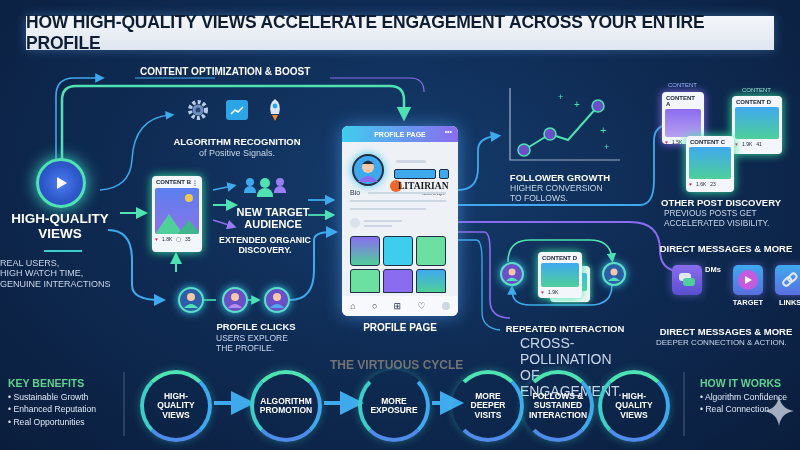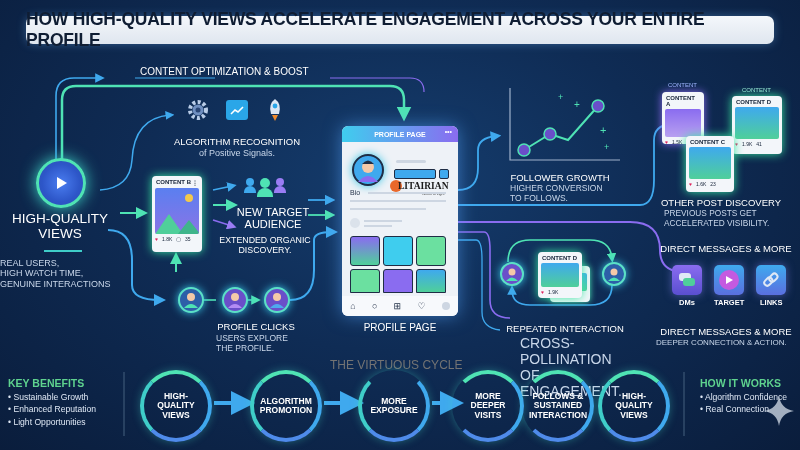--- a/index.html
+++ b/index.html
@@ -1,20 +1,20 @@
 <!DOCTYPE html>
 <html><head>
 <meta charset="utf-8">
 <style>
 *{box-sizing:border-box;margin:0;padding:0}
 html,body{width:800px;height:450px;overflow:hidden}
 body{background:radial-gradient(ellipse at 50% 40%,#153d6e 0%,#0f2c55 45%,#0a1d3c 100%);font-family:"Liberation Sans",sans-serif;color:#fff;position:relative}
 .abs{position:absolute}
-.title-bar{left:26px;top:16px;width:748px;height:28px;background:linear-gradient(#f4f7fb,#dfe6ef);border-radius:7px;box-shadow:0 0 10px rgba(120,190,255,.35);display:flex;align-items:center;justify-content:center;color:#0f1d33;font-weight:700;font-size:17.5px;letter-spacing:-.2px;font-family:"Liberation Sans",sans-serif}
-.lbl{font-weight:400;text-transform:uppercase;text-align:center;line-height:1.1}
+.title-bar{left:26px;top:16px;width:748px;height:34px;background:linear-gradient(#f4f7fb,#dfe6ef);border-radius:0;box-shadow:0 0 10px rgba(120,190,255,.35);display:flex;align-items:center;justify-content:center;color:#0f1d33;font-weight:700;font-size:17.5px;letter-spacing:-.2px;font-family:"Liberation Sans",sans-serif}
+.lbl{font-weight:700;text-transform:uppercase;text-align:center;line-height:1.1}
 .sub{color:#c9d7ea;text-transform:uppercase;font-size:9px;line-height:1.15}
 svg.lines{position:absolute;left:0;top:0}
 .card{background:#f3f6fa;border-radius:4px;padding:3px;box-shadow:0 0 10px #39e6a2}
 .card .hdr{color:#152238;font-size:6px;font-weight:700;display:flex;justify-content:space-between;padding:0 1px 2px}
 .card .img{border-radius:2px;position:relative;overflow:hidden}
 .card .meta{color:#152238;font-size:5px;padding-top:2px;display:flex;gap:4px;align-items:center}
 .heart{color:#e0245e}
 .avatar{border-radius:50%;display:flex;align-items:center;justify-content:center;border:2px solid #5be0c6;box-shadow:0 0 8px #39c6e6}
 .circ{position:absolute;border-radius:50%;border:4px solid;border-color:#4fe3b4 #3fa9ee #4f8bea #3fcdc8;display:flex;align-items:center;justify-content:center;text-align:center;font-weight:700;font-size:8.5px;line-height:1.1;box-shadow:0 0 8px rgba(70,220,200,.35)}
 .bullets div{font-size:8.6px;color:#dfe8f5;line-height:1.45}
@@ -281,21 +281,21 @@
   <div class="meta">
       <span class="heart">♥</span>
       <span>1.9K</span>
     </div>
 </div>
 <div class="abs lbl" style="left:500px;top:324px;width:130px;font-size:9.5px">REPEATED INTERACTION</div>
 <div class="abs sub" style="left:520px;top:335px;width:90px;font-size:14px">CROSS-POLLINATION OF ENGAGEMENT.</div>
 
 <div class="abs lbl" style="left:656px;top:244px;width:140px;font-size:9.5px">DIRECT MESSAGES &amp; MORE</div>
 <div class="abs" style="left:672px;top:265px;display:flex;gap:12px">
-  <div style="display:flex;flex-direction:column;align-items:center;gap:3px">
+  <div style="display:flex;flex-direction:row;gap:3px">
     <div class="icon-tile" style="background:linear-gradient(#8a6cf0,#5a4fd0)">
         <svg width="18" height="16">
           <rect x="1" y="1" width="12" height="8" rx="3" fill="#dfe8f5"></rect>
           <rect x="5" y="6" width="12" height="8" rx="3" fill="#4fcf9a"></rect>
         </svg>
       </div>
     <span style="font-size:7.5px;font-weight:700">DMs</span>
   </div>
   <div style="display:flex;flex-direction:column;align-items:center;gap:3px">
     <div class="icon-tile" style="background:linear-gradient(#3fa9ee,#5a6fe0)">
@@ -317,21 +317,21 @@
     <span style="font-size:7.5px;font-weight:700">LINKS</span>
   </div>
 </div>
 <div class="abs lbl" style="left:656px;top:327px;width:140px;font-size:9.5px">DIRECT MESSAGES &amp; MORE</div>
 <div class="abs sub" style="left:656px;top:338px;width:140px;font-size:8px">DEEPER CONNECTION &amp; ACTION.</div>
 
 <div class="abs" style="left:8px;top:377px;font-size:10.5px;font-weight:700;color:#5fd38f">KEY BENEFITS</div>
 <div class="abs bullets" style="left:8px;top:391px">
   <div>• <span>Sustainable Growth</span></div>
   <div>• <span>Enhanced Reputation</span></div>
-  <div>• <span>Light Opportunities</span></div>
+  <div>• <span>Real Opportunities</span></div>
 </div>
 
 <div class="abs lbl" style="left:330px;top:359px;font-size:12px;color:#737373">THE VIRTUOUS CYCLE</div>
 <div class="circ" style="left:140px;top:370px;width:72px;height:72px">
     <div>
       <div>HIGH-</div>
       <div>QUALITY</div>
       <div>VIEWS</div>
     </div>
   </div>

